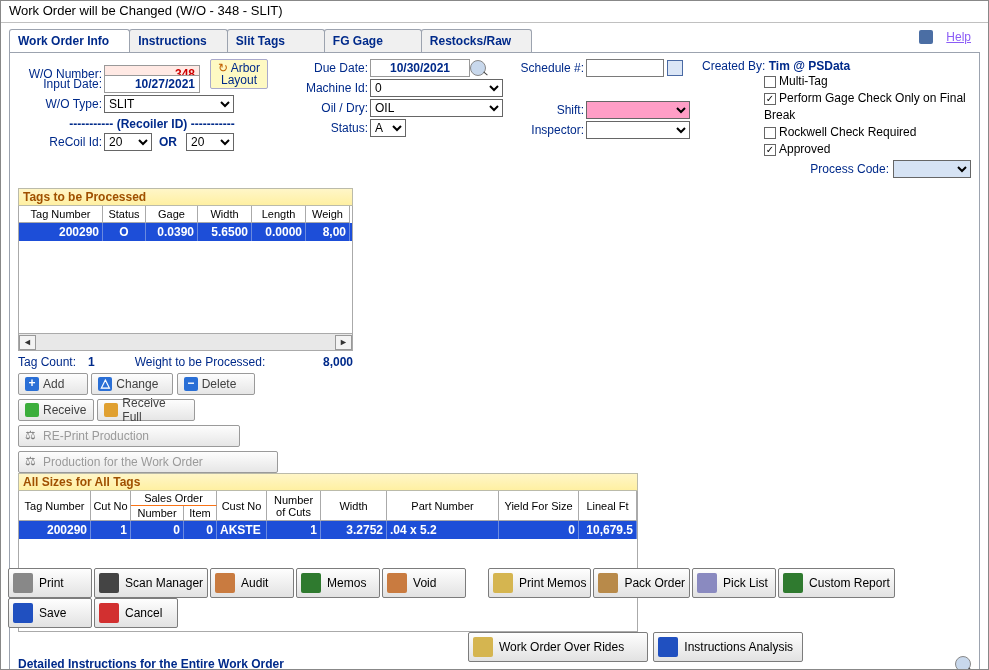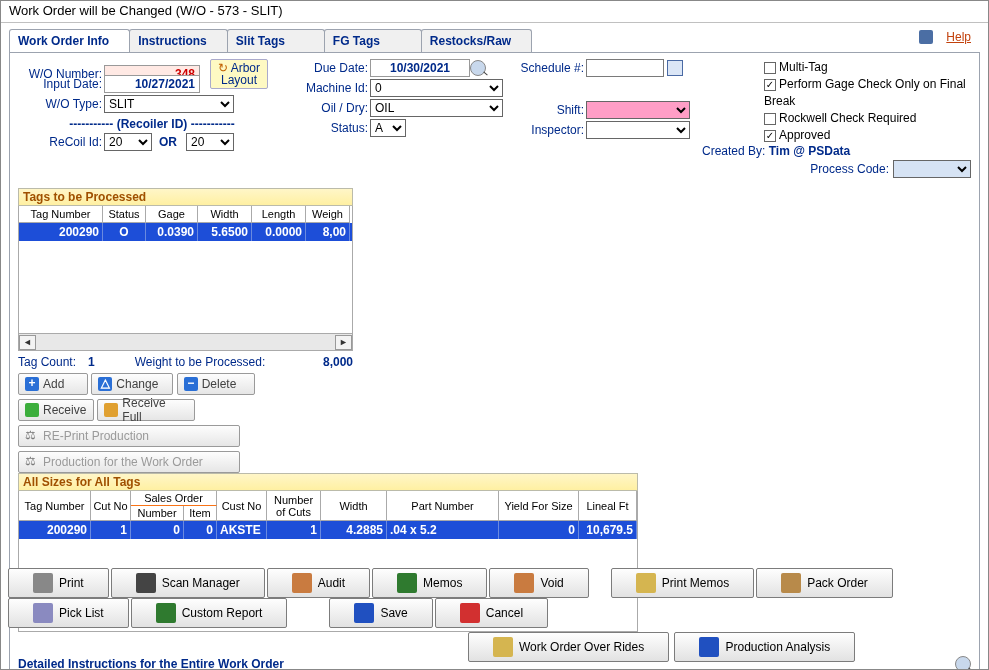--- a/index.html
+++ b/index.html
@@ -1,20 +1,20 @@
 <!DOCTYPE html>
 <html><head>
 <meta charset="utf-8">
 <style>
   * { box-sizing: border-box; font-family: "Segoe UI", Tahoma, sans-serif; font-size: 12px; }
   body { margin: 0; background: #fff; width: 989px; height: 670px; overflow: hidden; border: 1px solid #888; }
   .title-bar { height: 22px; background: #fff; color: #000; font-size: 13px; padding: 2px 8px; border-bottom: 1px solid #c0c0c0; }
   .content { padding: 6px 8px 4px 8px; }
 
-  .help-link { position: absolute; right: 18px; top: 30px; color: #c2410c; text-decoration: underline; display: flex; align-items: center; gap: 13px; cursor: pointer; }
+  .help-link { position: absolute; right: 18px; top: 30px; color: #8b5cf6; text-decoration: underline; display: flex; align-items: center; gap: 13px; cursor: pointer; }
   .help-icon { width: 14px; height: 14px; background: #4b6ea4; border-radius: 2px; display: inline-block; }
 
   .tabs { display: flex; border-bottom: 1px solid #9ca3af; }
   .tab { padding: 4px 20px 4px 8px; min-width: 98px; border: 1px solid #9ca3af; border-bottom: none; background: #f0f0f0; margin-right: -1px; color: #002a8a; font-weight: bold; cursor: pointer; border-radius: 3px 3px 0 0; }
   .tab.active { background: #fff; position: relative; top: 0; }
 
   .main-panel { border: 1px solid #9ca3af; border-top: none; padding: 6px 8px 10px 8px; position: relative; }
 
   .form-row { display: flex; align-items: center; margin-bottom: 2px; }
   .lbl { color: #002a8a; text-align: right; padding-right: 2px; }
@@ -49,54 +49,54 @@
   .ico-tri { background: #2a6fd6; color:#fff; text-align:center; line-height:13px; font-weight:bold;}
   .ico-minus { background: #2a6fd6; color:#fff; text-align:center; line-height:13px; font-weight:bold;}
   .ico-green { background:#3cae3c; }
   .ico-orange { background:#e0a030; }
   .ico-scale { position:relative; }
   .ico-scale::before { content:"⚖"; font-size:12px; color:#7a7a7a; position:absolute; left:0; top:-1px;}
 
   .instr-head { color:#002a8a; font-weight:bold; text-decoration: underline; }
 
   .bottom-bar { position:absolute; left:8px; right:8px; bottom:8px; }
-  .bot-btn { display:inline-flex; align-items:center; gap:6px; border:1px solid #7c7c7c; background:linear-gradient(#fefefe,#e2e2e2); padding:4px 24px; border-radius:2px; cursor:pointer; height:30px; min-width:84px; margin-right:2px;}
+  .bot-btn { display:inline-flex; align-items:center; gap:6px; border:1px solid #7c7c7c; background:linear-gradient(#fefefe,#e2e2e2); padding:4px 4px; border-radius:2px; cursor:pointer; height:30px; min-width:84px; margin-right:2px;}
   .bot-btn .bi { width:20px; height:20px; display:inline-block; border-radius:2px; }
   .bi-print{ background:#888;} .bi-scan{background:#444;} .bi-audit{background:#c97b40;}
   .bi-memo{background:#2f7a2f;} .bi-void{background:#c97b40;} .bi-pmemo{background:#d5b550;}
   .bi-pack{background:#b88a4a;} .bi-pick{background:#8a8ac0;} .bi-report{background:#2f7a2f;}
   .bi-save{background:#2050c0;} .bi-cancel{background:#d23030;}
   .bi-over{background:#d5b550;} .bi-stat{background:#2050c0;}
 
   .cb { width:12px; height:12px; border:1px solid #666; display:inline-block; margin-right:3px; vertical-align:middle; text-align:center; line-height:10px; font-size:10px;}
   .cb.checked::after{ content:"✓"; color:#000; }
   .magnify { width:16px; height:16px; border:1px solid #888; border-radius:8px; background:#c8d8ec; display:inline-block; position:relative; vertical-align:middle;}
   .magnify::after{content:""; position:absolute; width:5px; height:1px; background:#444; transform:rotate(40deg); right:-3px; bottom:1px;}
   .arbor { border:1px solid #aac; background:#fef9c3; padding:2px 6px; color:#002a8a; text-align:center; line-height:12px; border-radius:2px;}
   .pink { background:#ff9ec6; }
   .approved-lbl { color:#000; }
   .process-code-lbl{ color:#002a8a; text-align:center;}
 </style>
 </head>
 <body>
 
-<div class="title-bar">Work Order will be Changed  (W/O - 573 - SLIT)</div>
+<div class="title-bar">Work Order will be Changed  (W/O - 348 - SLIT)</div>
 
 <div class="content">
 
   <a class="help-link">
     <span class="help-icon"></span>
     <span>Help</span>
   </a>
 
   <div class="tabs">
     <div class="tab active">Work Order Info</div>
     <div class="tab">Instructions</div>
     <div class="tab">Slit Tags</div>
-    <div class="tab">FG Tags</div>
+    <div class="tab">FG Gage</div>
     <div class="tab">Restocks/Raw</div>
   </div>
 
   <div class="main-panel">
 
     <div style="display:flex; gap:4px;">
 
       <div style="width:268px;">
         <div class="form-row">
           <div class="lbl" style="width:86px;">W/O Number:</div>
@@ -158,29 +158,29 @@
           <div class="lbl" style="width:72px;">Shift:</div>
           <select class="select pink" style="width:104px;"><option></option></select>
         </div>
         <div class="form-row">
           <div class="lbl" style="width:72px;">Inspector:</div>
           <select class="select" style="width:104px;"><option></option></select>
         </div>
       </div>
 
       <div style="flex:1; padding-left:4px;">
+        <div style="color:#002a8a;">
+          <span>Created By:</span>
+          <b>Tim @ PSData</b>
+        </div>
         <div style="padding-left:62px; line-height:17px;">
           <div><span class="cb"></span><span>Multi-Tag</span></div>
           <div><span class="cb checked"></span><span>Perform Gage Check Only on Final Break</span></div>
           <div><span class="cb"></span><span>Rockwell Check Required</span></div>
           <div><span class="cb checked"></span><span class="approved-lbl">Approved</span></div>
-        </div>
-        <div style="color:#002a8a;">
-          <span>Created By:</span>
-          <b>Tim @ PSData</b>
         </div>
         <div class="form-row" style="justify-content:flex-end; margin-top:2px;">
           <span class="process-code-lbl">Process Code:</span>
           <select class="select" style="width:78px; background:#d6e3f4; margin-left:4px;"><option></option></select>
         </div>
       </div>
     </div>
 
     <div style="height:8px;"></div>
 
@@ -240,21 +240,21 @@
             <span>Receive Full</span>
           </span>
       </div>
       <div style="margin-top:4px;">
         <span class="btn disabled" style="width:222px; justify-content:flex-start;">
             <span class="ico ico-scale"></span>
             <span>RE-Print Production</span>
           </span>
       </div>
       <div style="margin-top:4px;">
-        <span class="btn disabled" style="width:222px; justify-content:flex-start;">
+        <span class="btn disabled" style="width:260px; justify-content:flex-start;">
             <span class="ico ico-scale"></span>
             <span>Production for the Work Order</span>
           </span>
       </div>
     </div>
 
     <div class="sizes-right">
       <div class="section-head">All Sizes for All Tags</div>
       <div class="tbl">
         <div class="hdr-row">
@@ -274,21 +274,21 @@
           <div class="hdr-cell" style="width:80px; height:30px;">Yield For Size</div>
           <div class="hdr-cell" style="width:58px; height:30px;">Lineal Ft</div>
         </div>
         <div class="data-row">
           <div class="data-cell" style="width:72px;">200290</div>
           <div class="data-cell" style="width:40px;">1</div>
           <div class="data-cell" style="width:53px;">0</div>
           <div class="data-cell" style="width:33px;">0</div>
           <div class="data-cell" style="width:50px; text-align:left;">AKSTE</div>
           <div class="data-cell" style="width:54px;">1</div>
-          <div class="data-cell" style="width:66px;">4.2885</div>
+          <div class="data-cell" style="width:66px;">3.2752</div>
           <div class="data-cell" style="width:112px; text-align:left;">.04 x 5.2</div>
           <div class="data-cell" style="width:80px;">0</div>
           <div class="data-cell" style="width:58px;">10,679.5</div>
         </div>
         <div style="height:92px;"></div>
       </div>
       <div style="text-align:right; color:#002a8a; font-weight:bold; margin-top:4px; padding-right:40px;">0</div>
     </div>
 
     <div class="clear"></div>
@@ -356,16 +356,16 @@
         <span>Cancel</span>
       </span>
   </div>
   <div style="margin-top:4px; padding-left:460px;">
     <span class="bot-btn" style="min-width:180px;">
         <span class="bi bi-over"></span>
         <span>Work Order Over Rides</span>
       </span>
     <span class="bot-btn" style="min-width:150px;">
         <span class="bi bi-stat"></span>
-        <span>Production Analysis</span>
+        <span>Instructions Analysis</span>
       </span>
   </div>
 </div>
 
 </body></html>

